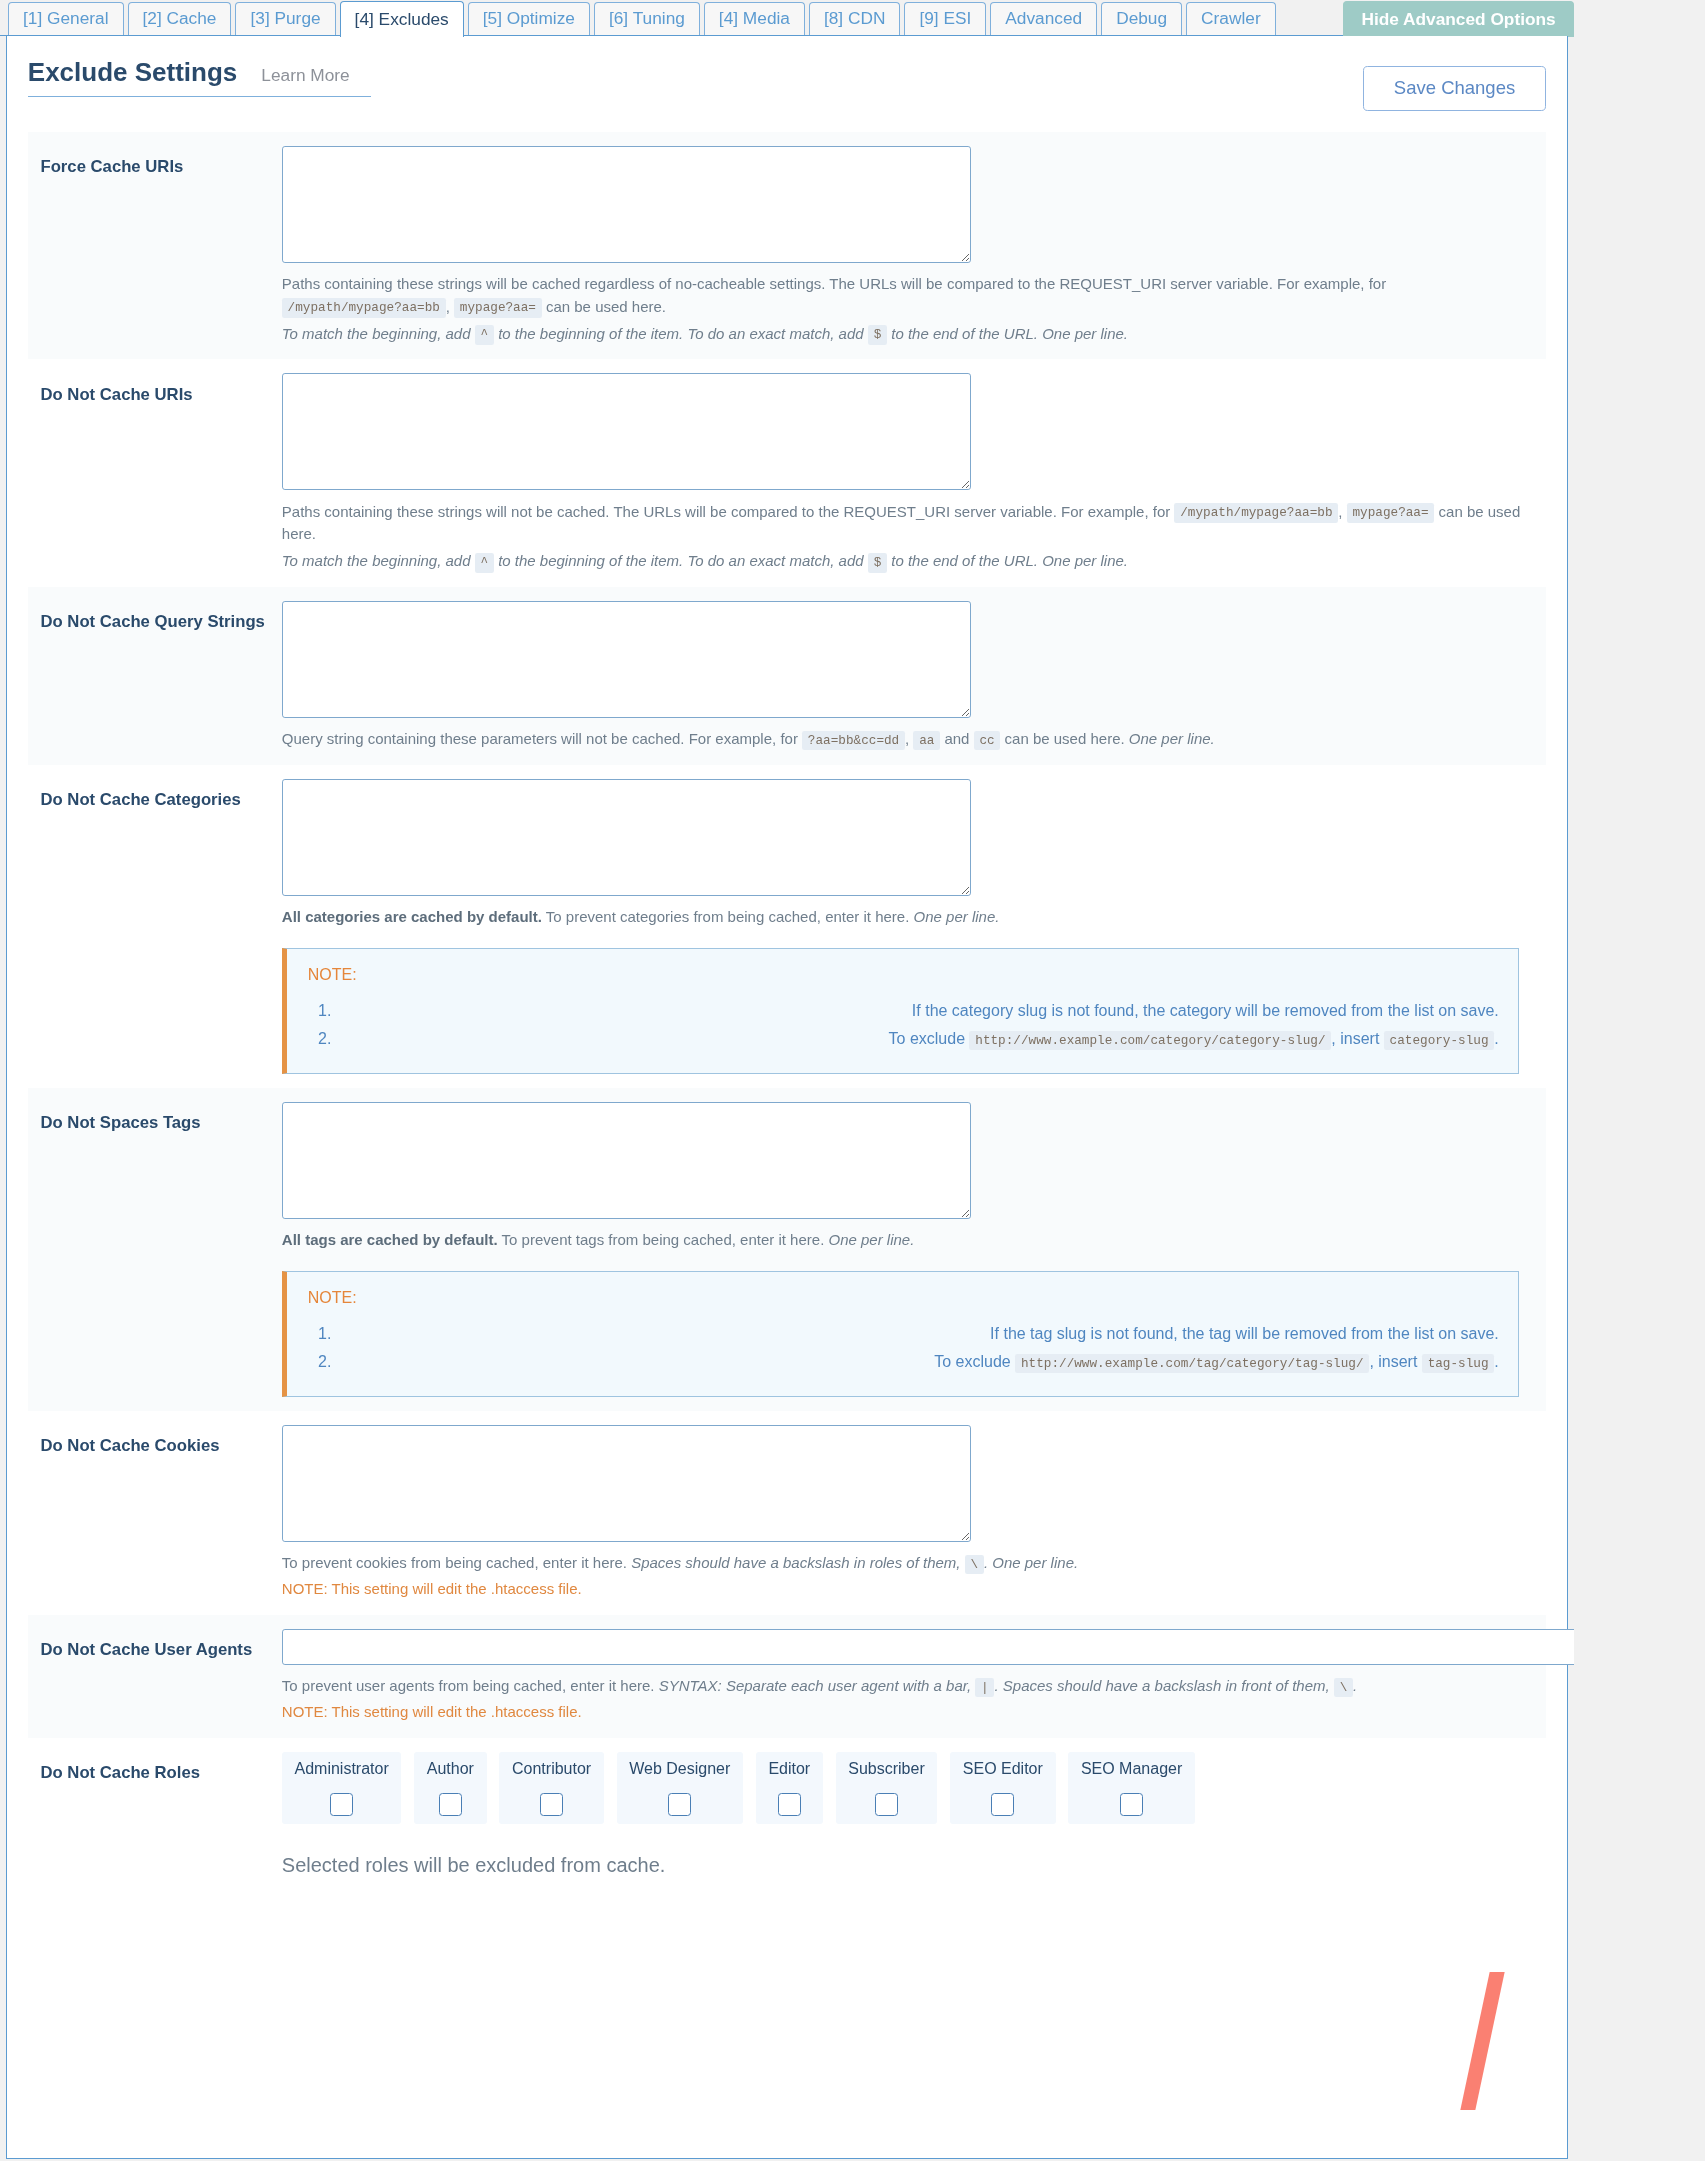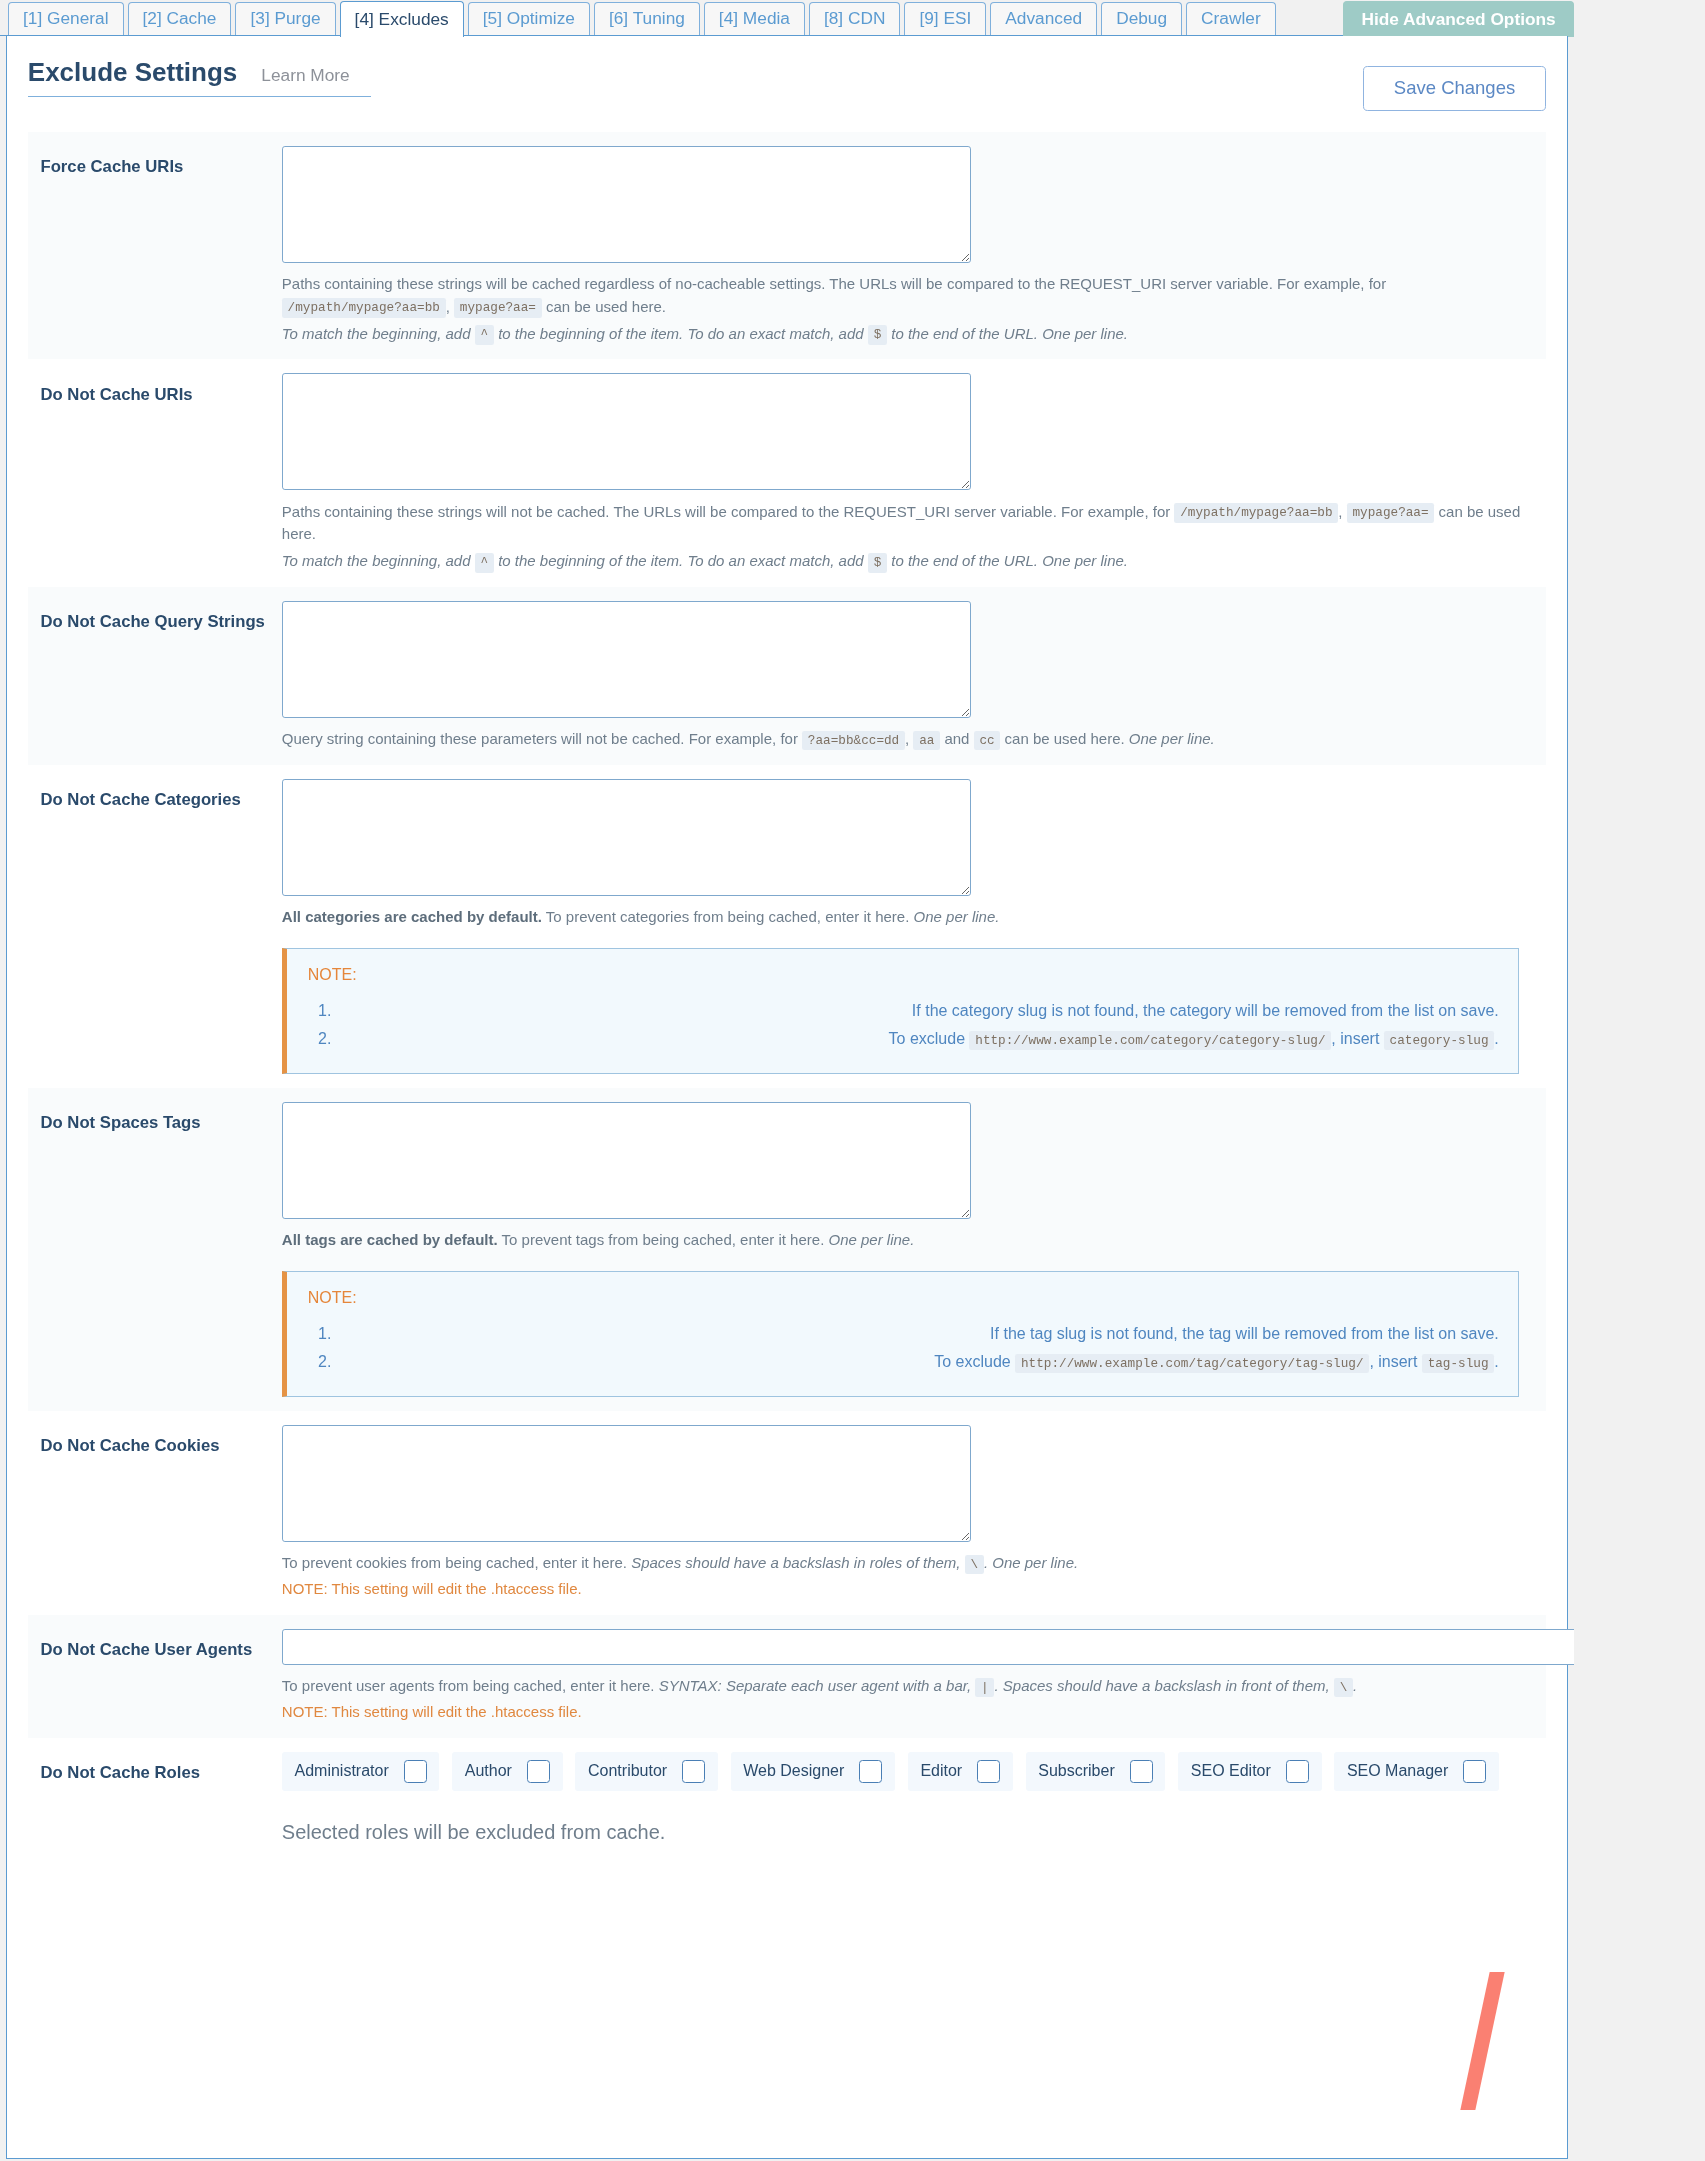--- a/index.html
+++ b/index.html
@@ -214,20 +214,21 @@
     max-width: 1269px;
   }
   .role {
     display: flex;
     align-items: center;
     gap: 15px;
     background: #f3f8fd;
     border-radius: 2.9px;
     padding: 8px 12.7px;
     cursor: pointer;
+    flex-direction: column;
   }
   .role-label { font-size: 16px; color: #2a4a6b; white-space: nowrap; }
   .cbox {
     width: 23px; height: 23px;
     flex: 0 0 23px;
     border: 1.7px solid #4a7fb5;
     border-radius: 3.5px;
     background: #ffffff;
     cursor: pointer;
   }

